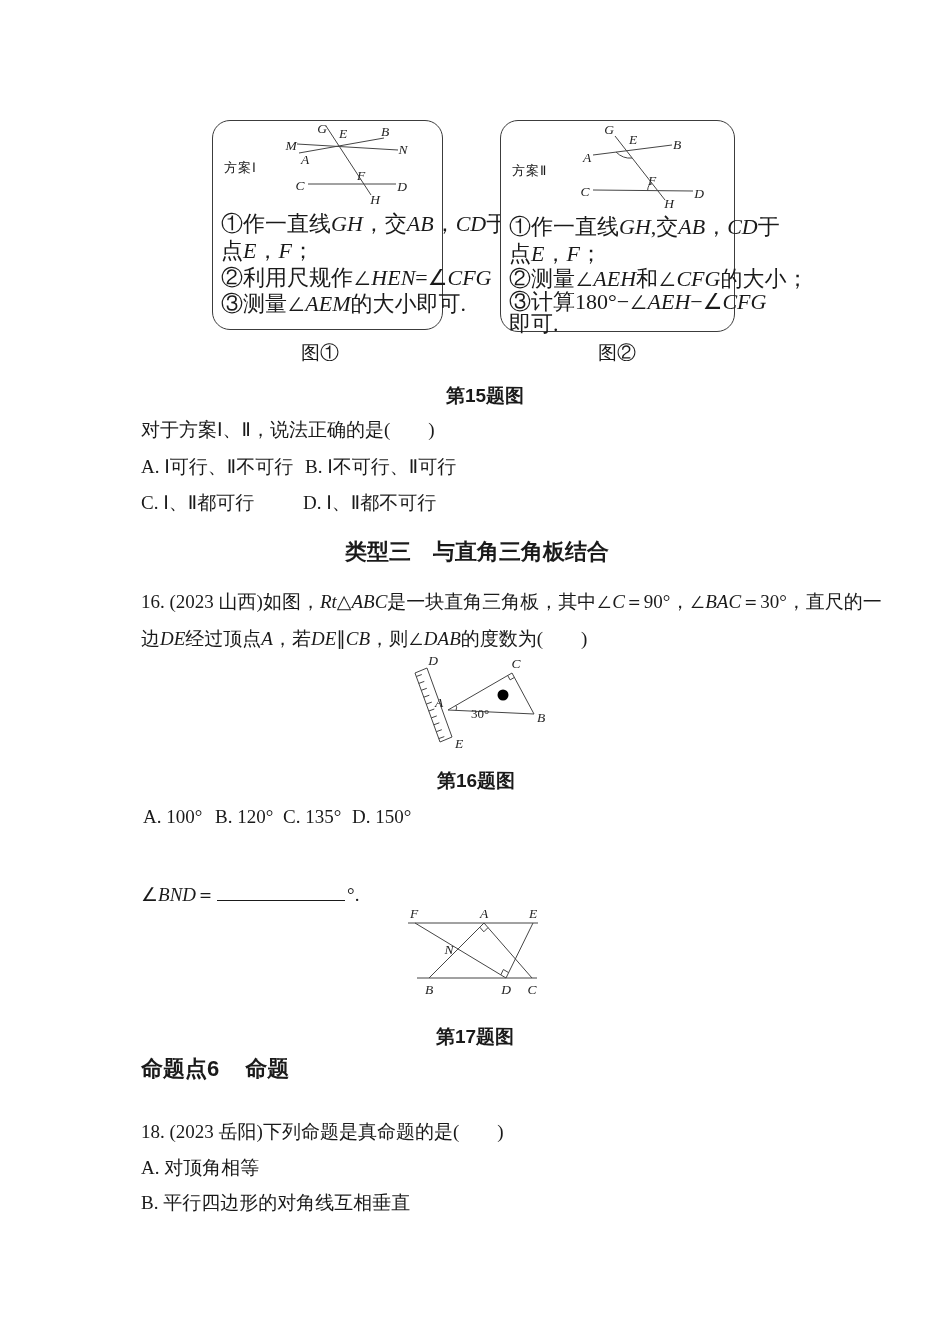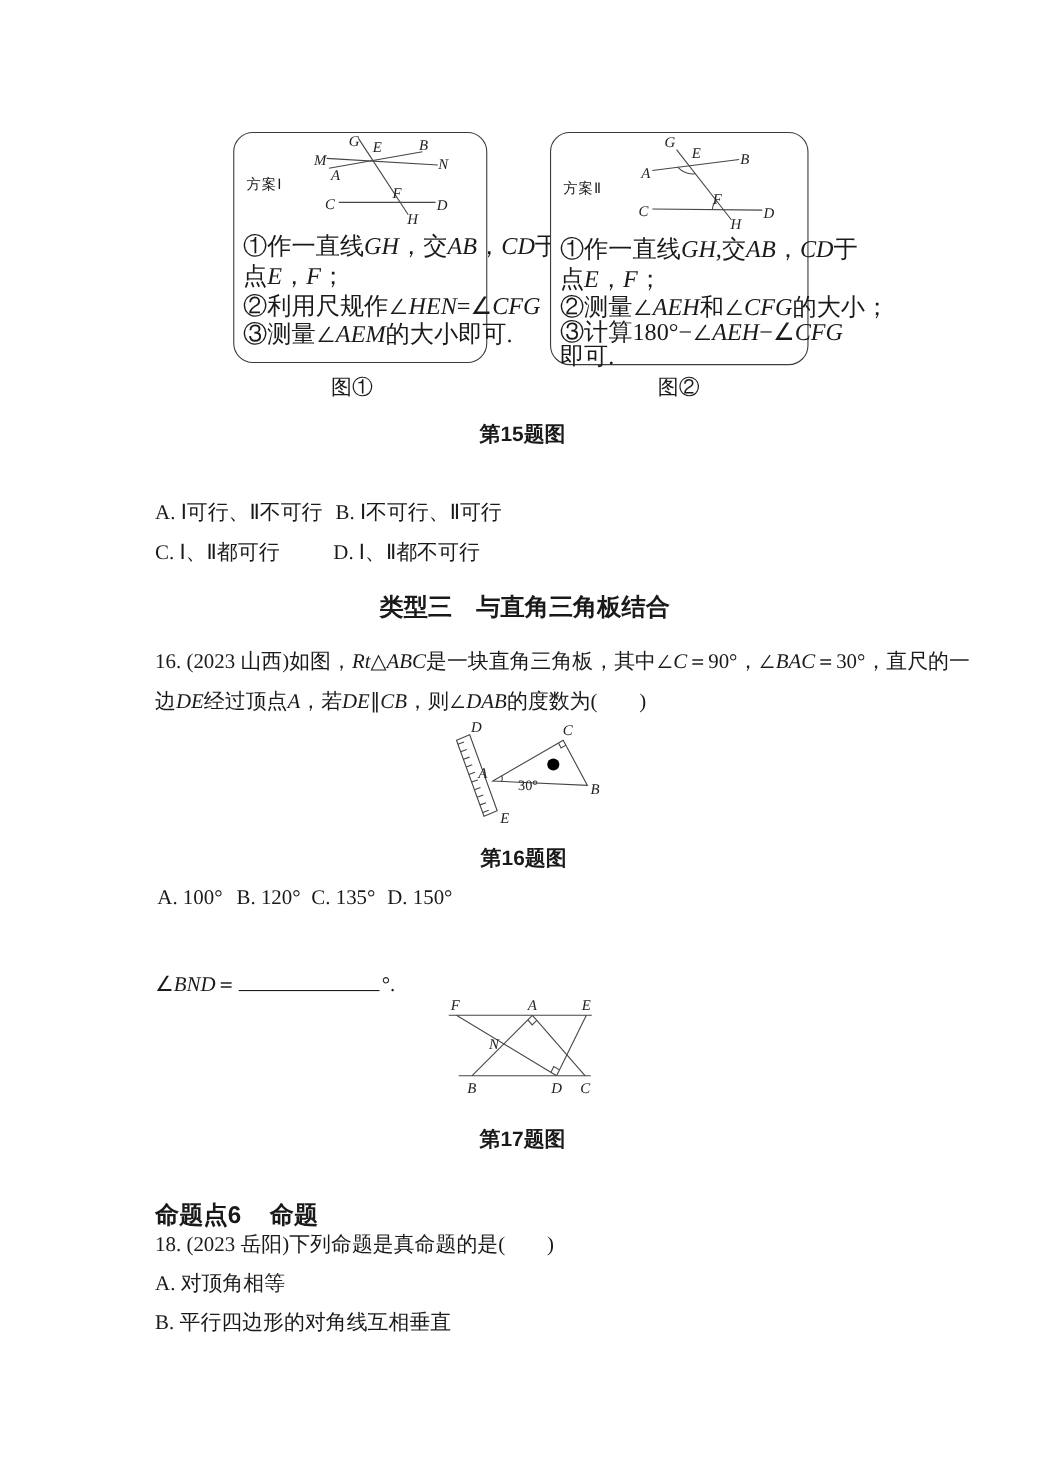--- a/index.html
+++ b/index.html
@@ -72,22 +72,23 @@
     <text class="lbl" x="134" y="75">D</text>
   </svg>
   <span class="t kx" style="left:509px; top:214px;">①作一直线<i>GH</i>,交<i>AB</i>，<i>CD</i>于</span>
   <span class="t kx" style="left:509px; top:241px;">点<i>E</i>，<i>F</i>；</span>
   <span class="t kx" style="left:509px; top:266px;">②测量∠<i>AEH</i>和∠<i>CFG</i>的大小；</span>
   <span class="t kx" style="left:509px; top:289px;">③计算180°−∠<i>AEH</i>−∠<i>CFG</i></span>
   <span class="t kx" style="left:509px; top:311px;">即可.</span>
 
   <span class="t ctr" style="left:320px; top:342px;">图①</span>
   <span class="t ctr" style="left:617px; top:342px;">图②</span>
-  <span class="t cap ctr" style="left:475px; top:385px;">第15题图</span>
+  <span class="t cap ctr" style="left:485px; top:385px;">第15题图</span>
 
+  <span class="t" style="left:141px; top:419px;">对于方案Ⅰ、Ⅱ，说法正确的是(　　)</span>
   <span class="t" style="left:141px; top:456px;">A. Ⅰ可行、Ⅱ不可行</span>
   <span class="t" style="left:305px; top:456px;">B. Ⅰ不可行、Ⅱ可行</span>
   <span class="t" style="left:141px; top:492px;">C. Ⅰ、Ⅱ都可行</span>
   <span class="t" style="left:303px; top:492px;">D. Ⅰ、Ⅱ都不可行</span>
 
   <span class="t h ctr" style="left:477px; top:539px;">类型三　与直角三角板结合</span>
 
   <span class="t" style="left:141px; top:591px;">16. (2023 山西)如图，<i>Rt</i>△<i>ABC</i>是一块直角三角板，其中∠<i>C</i>＝90°，∠<i>BAC</i>＝30°，直尺的一</span>
   <span class="t" style="left:141px; top:628px;">边<i>DE</i>经过顶点<i>A</i>，若<i>DE</i>∥<i>CB</i>，则∠<i>DAB</i>的度数为(　　)</span>
 
@@ -146,21 +147,21 @@
     <text class="lbl" x="79" y="13">A</text>
     <text class="lbl" x="128" y="13">E</text>
     <text class="lbl" x="24" y="89">B</text>
     <text class="lbl" x="101" y="89">D</text>
     <text class="lbl" x="127" y="89">C</text>
     <text class="lbl" x="44" y="49">N</text>
   </svg>
 
   <span class="t cap ctr" style="left:475px; top:1026px;">第17题图</span>
 
-  <span class="t h" style="left:141px; top:1092px;text-align:right;">
+  <span class="t h" style="left:141px; top:1056px;text-align:right;">
     <span>命题点6</span><span style="display:inline-block; width:26px;"></span><span>命题</span>
   </span>
 
   <span class="t" style="left:141px; top:1121px;">18. (2023 岳阳)下列命题是真命题的是(　　)</span>
   <span class="t" style="left:141px; top:1157px;">A. 对顶角相等</span>
   <span class="t" style="left:141px; top:1192px;">B. 平行四边形的对角线互相垂直</span>
 
 </div>
 
 </body></html>

